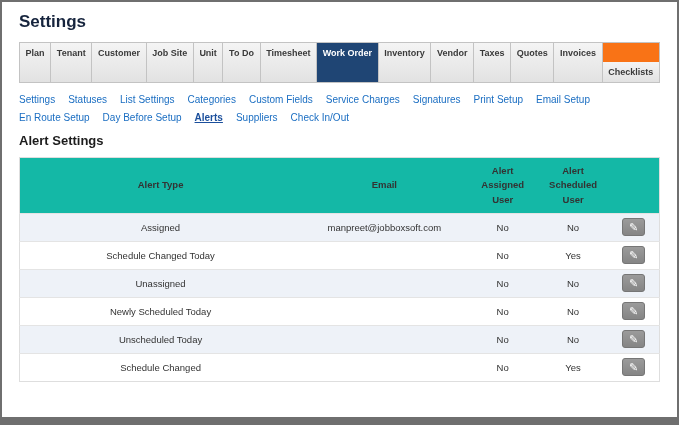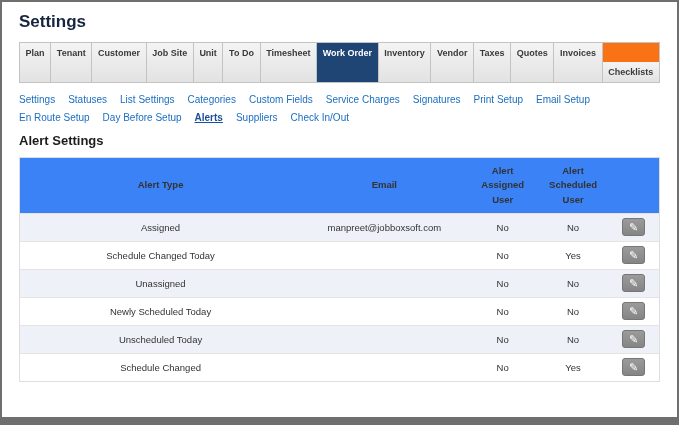--- a/index.html
+++ b/index.html
@@ -20,21 +20,21 @@
   .tab:last-child { border-right:none;margin-top:19px; }
   .tab.active { background:#1f4574; color:#fff; }
   
   .subnav { display:flex; flex-wrap:wrap; column-gap:13px; row-gap:7px; margin:11px 0 4px 0; }
   .subnav a { font-size:10px; color:#1b6ec2; text-decoration:none; white-space:nowrap; cursor:pointer; }
   .subnav a.active { color:#1b4f9c; font-weight:bold; text-decoration:underline; }
   .section-heading { font-size:13px; font-weight:bold; color:#1c1c1c; margin:10px 0 9px 0; }
   
   table { width:100%; border-collapse:collapse; font-size:9.5px; color:#333; border:1px solid #dedede; }
   thead th {
-    background:#3b82f6; font-weight:bold; text-align:center; vertical-align:middle;
+    background:#14b8a6; font-weight:bold; text-align:center; vertical-align:middle;
     padding:6px 8px; color:#333; line-height:1.5;
   }
   col.c-type { width:44%; } col.c-email { width:26%; } col.c-assigned { width:11%; }
   col.c-scheduled { width:11%; } col.c-edit { width:8%; }
   tbody td { text-align:center; vertical-align:middle; padding:8px 4px; border-top:1px solid #e4e4e4; }
   tbody tr:nth-child(odd) { background:#eef2f8; }
   tbody tr:nth-child(even) { background:#ffffff; }
   td.edit-cell { padding:4px; }
   .edit-btn {
     display:inline-flex; align-items:center; justify-content:center;

